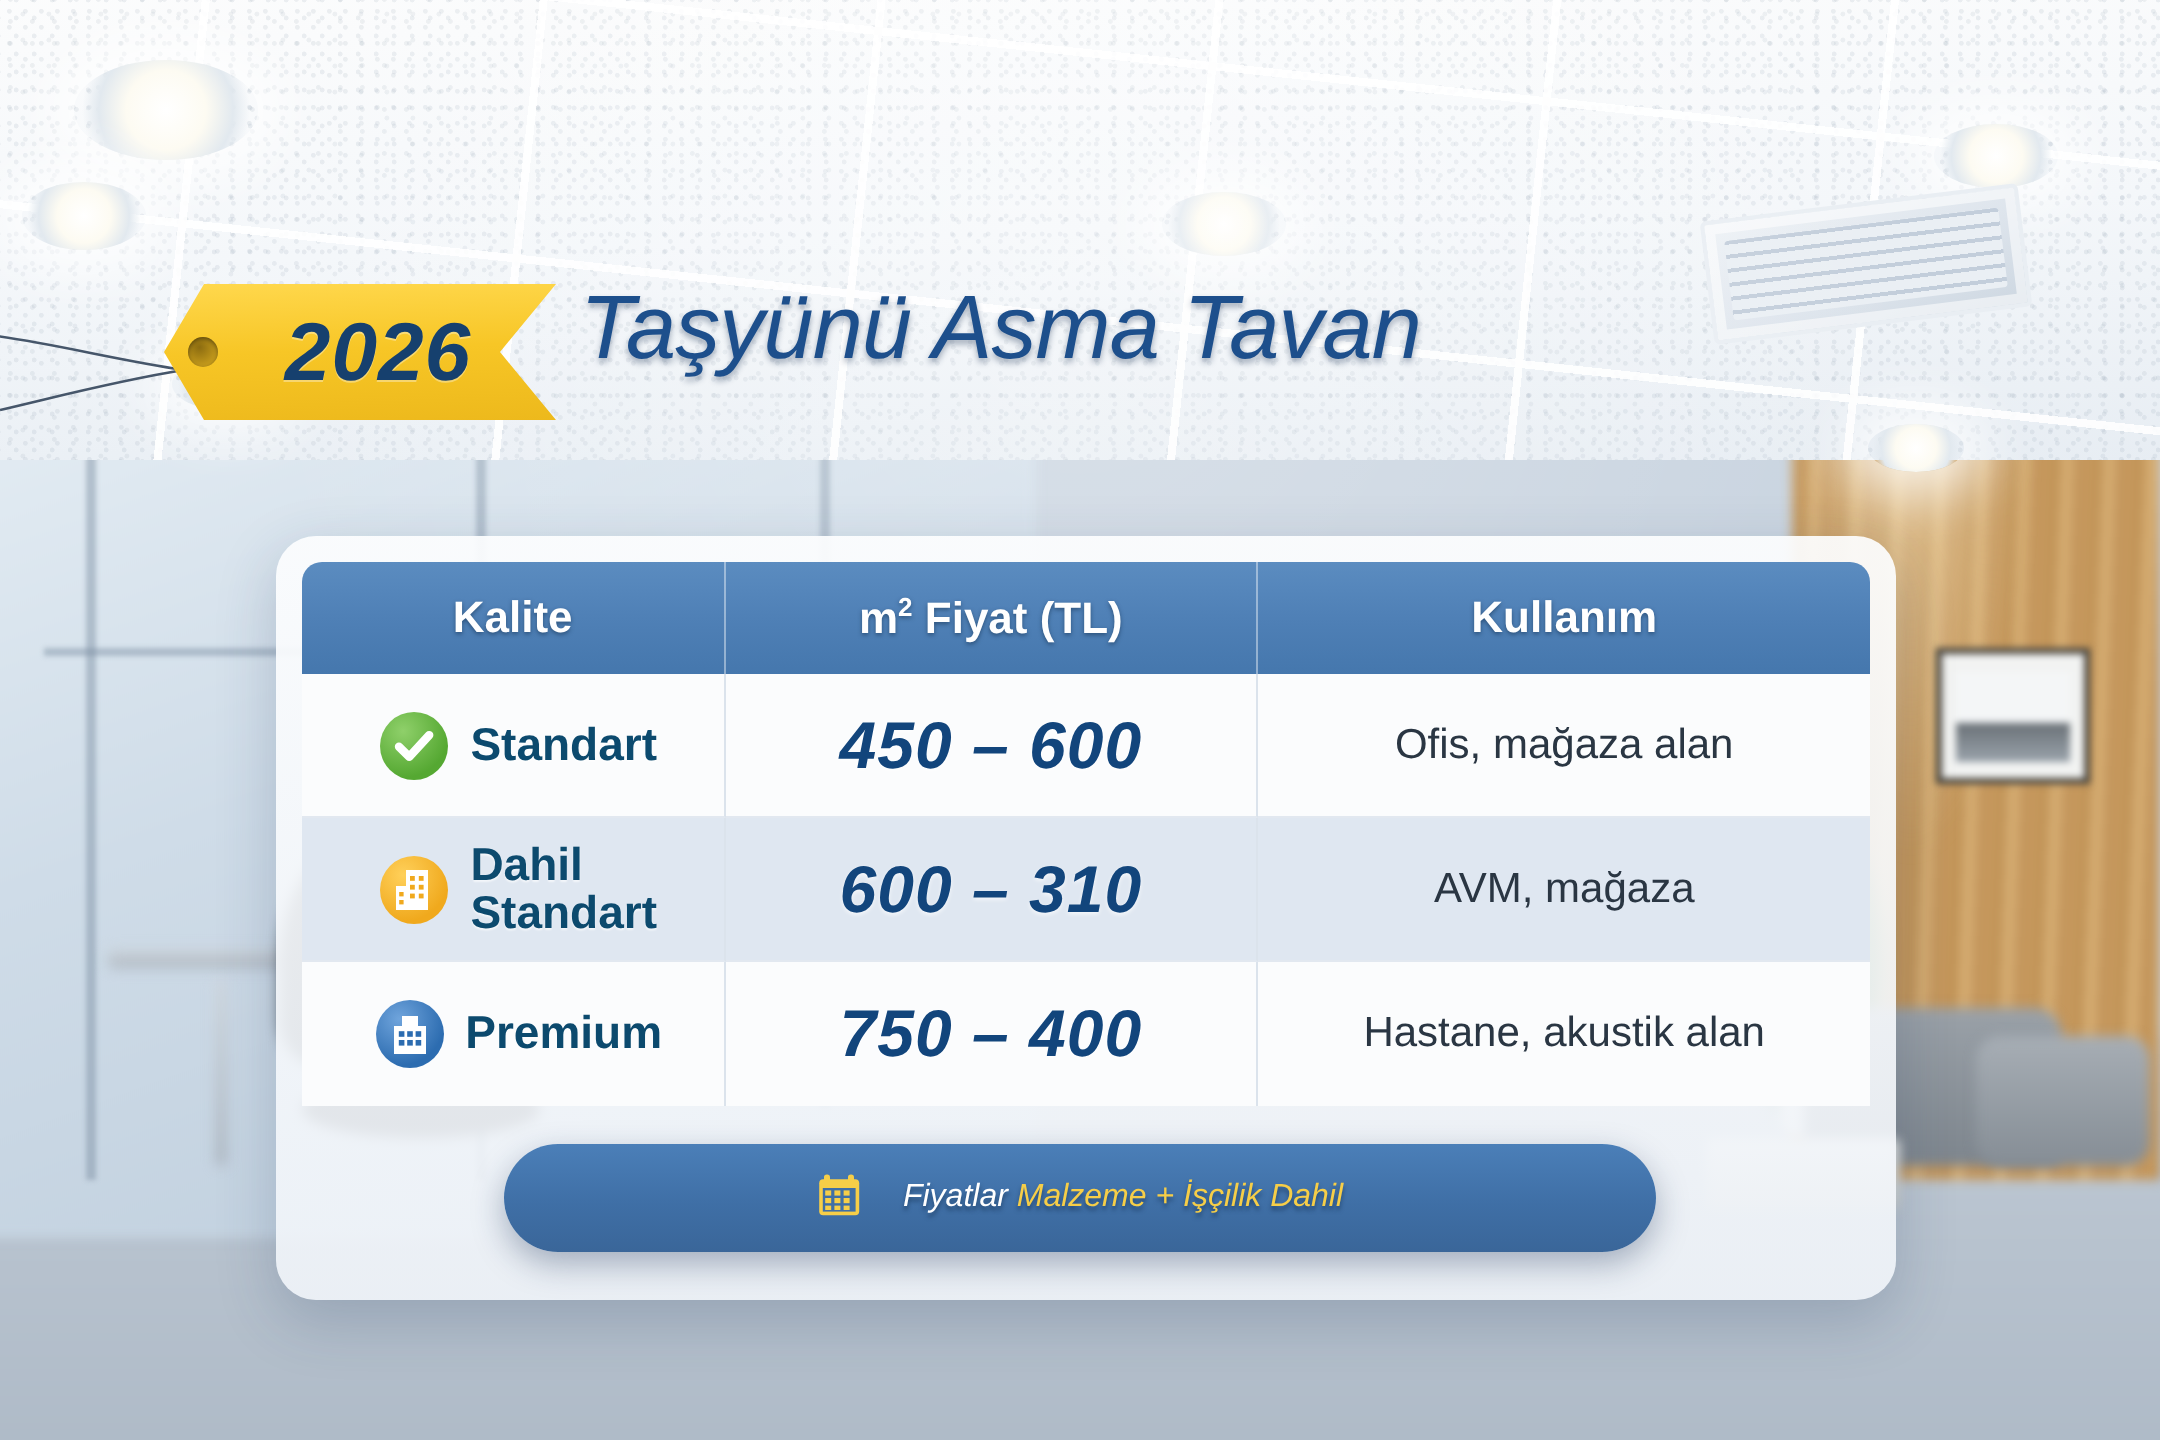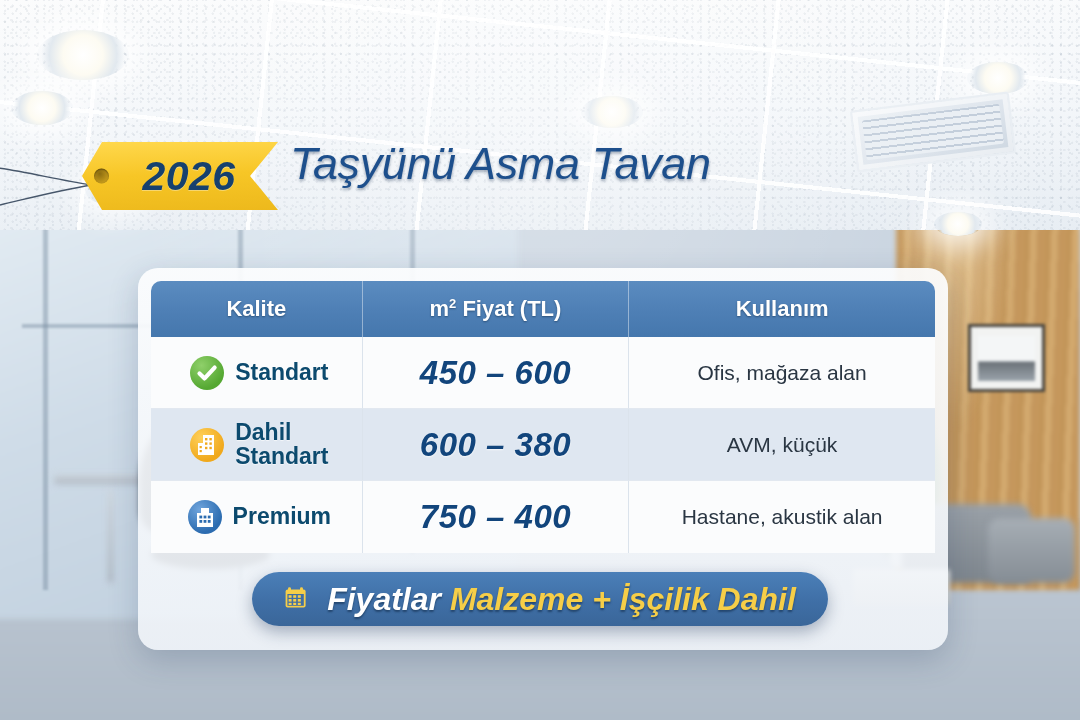--- a/index.html
+++ b/index.html
@@ -252,21 +252,21 @@
   
   .banner {
     position: absolute; left: 252px; top: 572px;
     width: 576px; height: 54px;
     background: linear-gradient(180deg, #4b7fb8 0%, #3f6fa6 55%, #3a6699 100%);
     border-radius: 27px;
     display: flex; align-items: center; justify-content: center; gap: 13px;
     box-shadow: 0 6px 16px rgba(25,50,85,.35);
   }
   .banner-text {
-    font-size: 32px; font-weight: 700; font-style: italic;
+    font-size: 16px; font-weight: 400; font-style: italic;
     color: #ffffff; white-space: nowrap;
     text-shadow: 0 2px 2px rgba(15,40,70,.55);
   }
   .banner-accent { color: #f6ce48; }
 
   .cal { width: 30px; height: 30px; flex: 0 0 30px; }
 </style>
 </head>
 <body>
 
@@ -376,24 +376,24 @@
                   </g>
                 </svg>
               </span>
               <span class="qual-label">
                 <span>Dahil</span><br>
                 <span>Standart</span>
               </span>
             </div>
           </td>
           <td class="td">
-            <span class="price">600 – 380</span>
-          </td>
-          <td class="td">
-            <span class="usage">AVM, küçük</span>
+            <span class="price">600 – 310</span>
+          </td>
+          <td class="td">
+            <span class="usage">AVM, mağaza</span>
           </td>
         </tr>
 
         <tr class="odd">
           <td class="td">
             <div class="qual">
               <span class="badge blue">
                 <svg width="34" height="34" viewBox="0 0 34 34">
                   <rect x="9" y="13" width="16" height="14" fill="#fff"></rect>
                   <rect x="13" y="8" width="8" height="5" fill="#fff"></rect>

